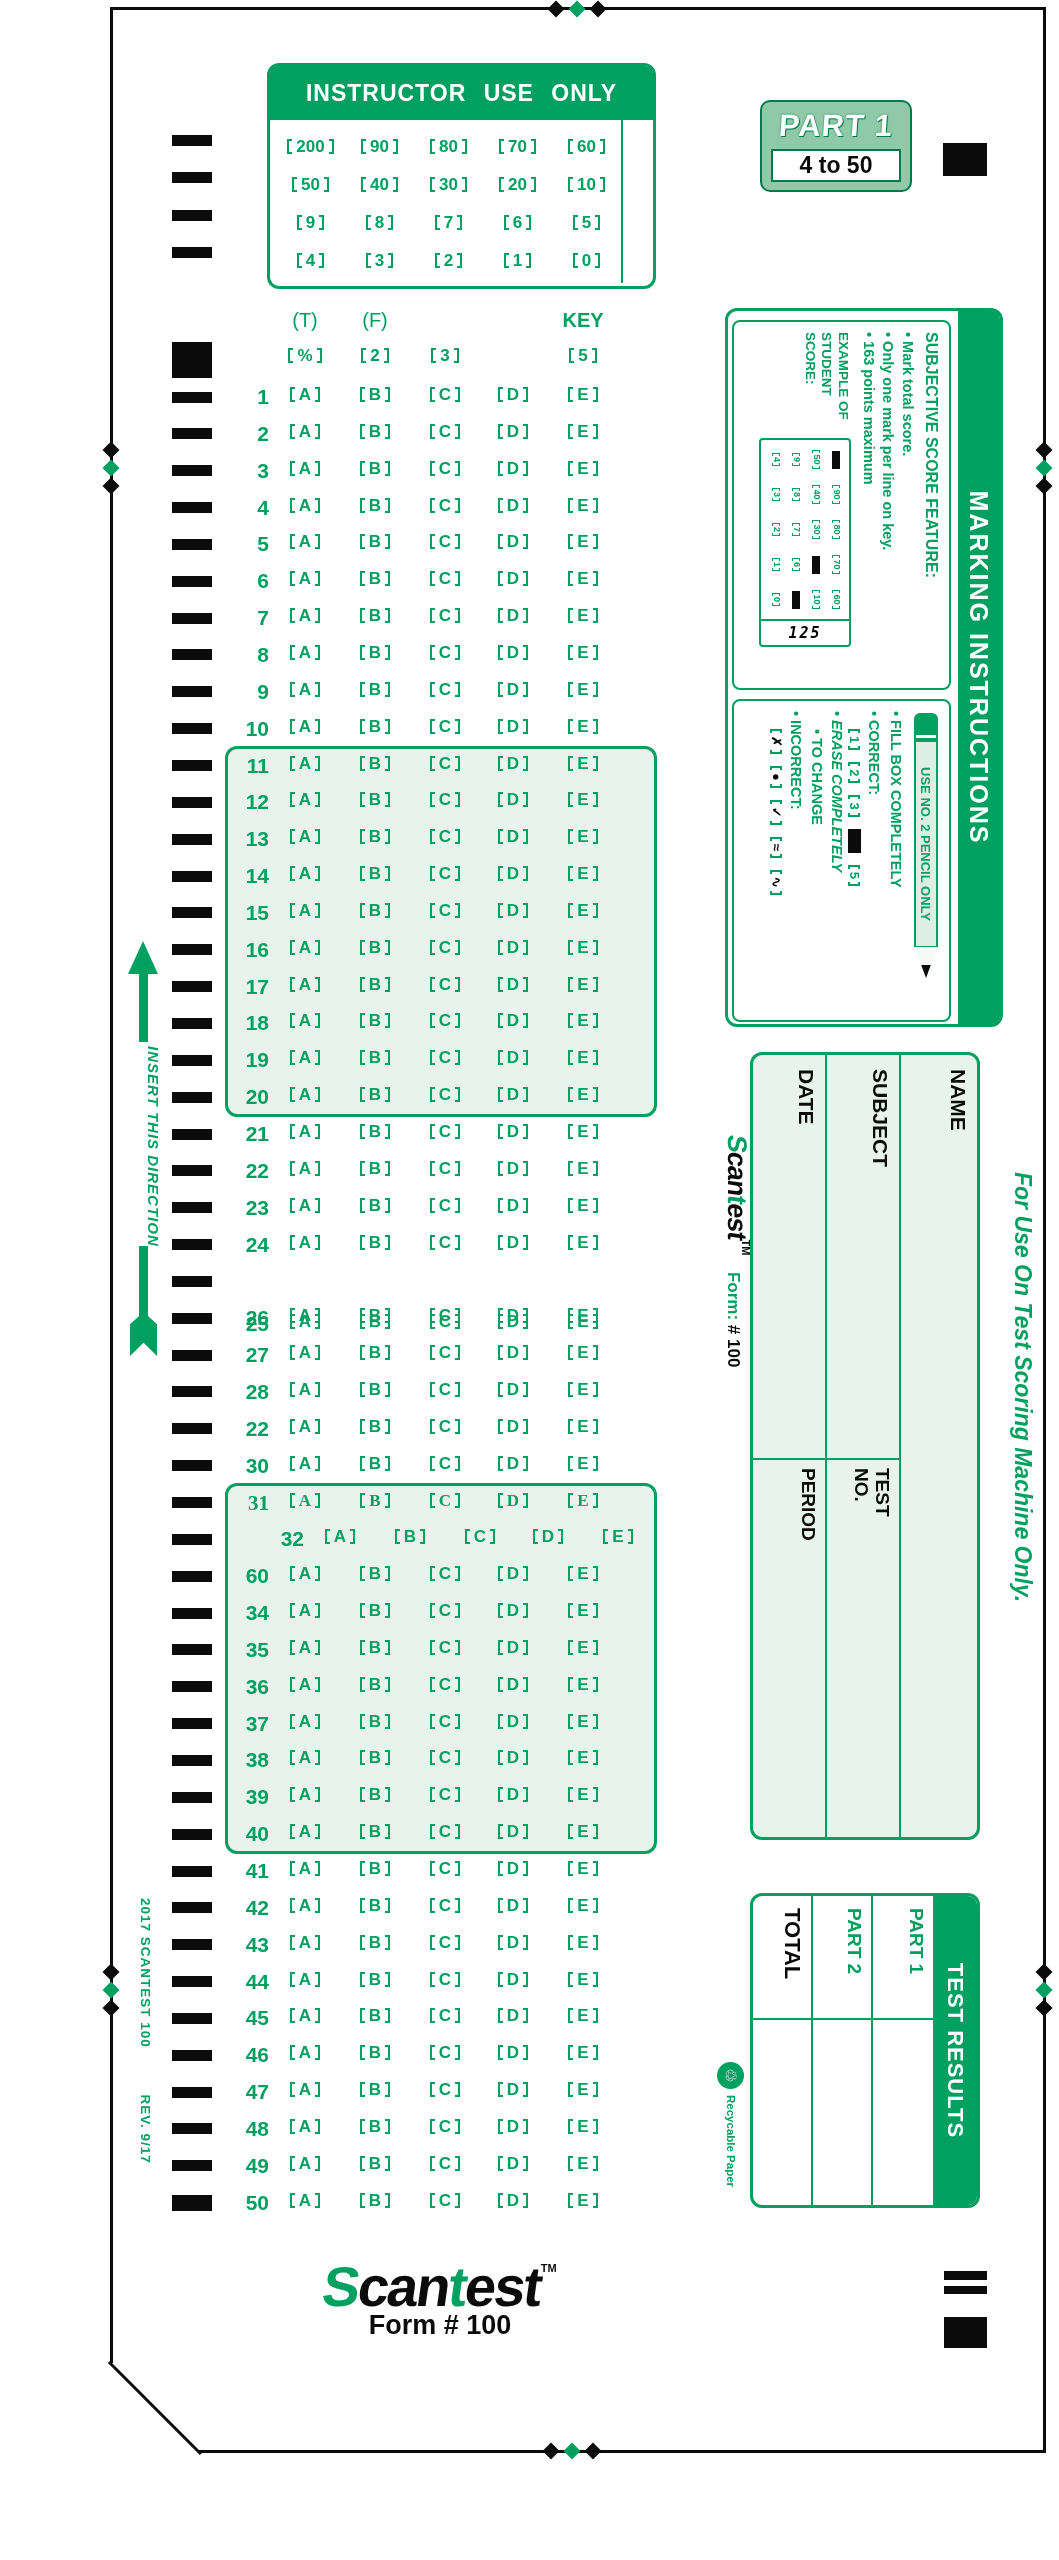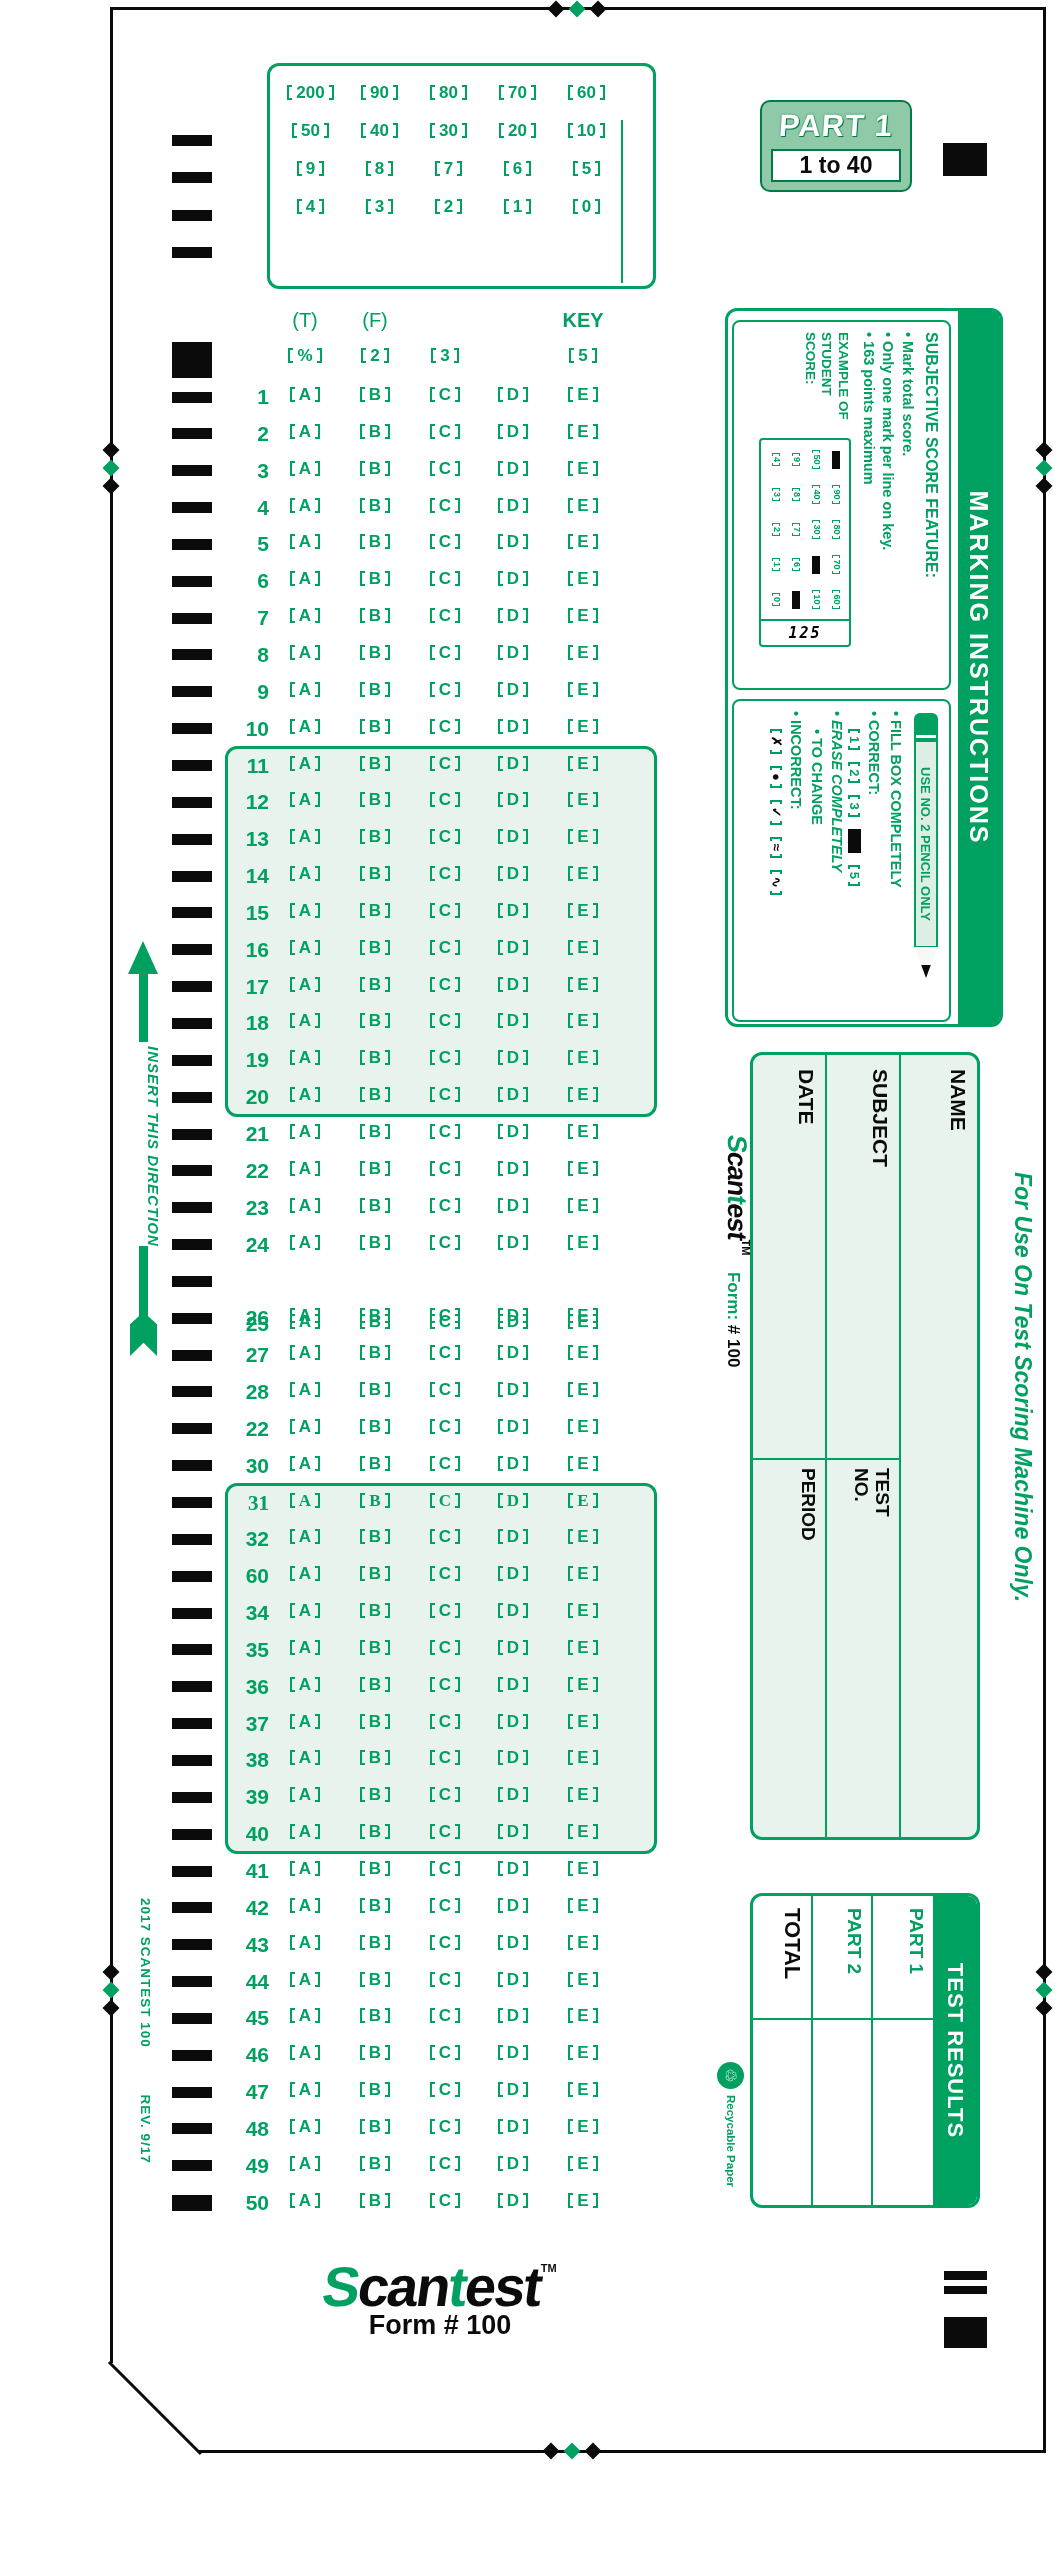--- a/index.html
+++ b/index.html
@@ -106,20 +106,21 @@
 
 <div class="sheet">
 
   <div class="line" style="left:110px;top:7px;width:936px;height:3px"></div>
   <div class="line" style="left:1043px;top:7px;width:3px;height:2446px"></div>
   <div class="line" style="left:198px;top:2450px;width:848px;height:3px"></div>
   <div class="line" style="left:110px;top:7px;width:3px;height:2356px"></div>
   <div class="line" style="left:110px;top:2361px;width:130px;height:3px;transform-origin:0 0;transform:rotate(45deg)"></div>
 
   <div class="abs ibox">
+    <div class="iband">INSTRUCTOR USE ONLY</div>
     <div style="position:relative;padding-top:7px" id="instructor-grid">
         <div class="irow">
           <div class="icell">
             <span class="bub">
               <i class="bk l"></i>
               <b>200</b>
               <i class="bk r"></i>
             </span>
           </div>
           <div class="icell">
@@ -261,21 +262,21 @@
               <i class="bk r"></i>
             </span>
           </div>
         </div>
       </div>
     <div style="position:absolute;left:351px;top:54px;bottom:3px;border-left:2.5px solid var(--g)"></div>
   </div>
 
   <div class="abs badge">
     <div class="t">PART 1</div>
-    <div class="r">1 to 40</div>
+    <div class="r">4 to 50</div>
   </div>
   <div class="line" style="left:943px;top:143px;width:44px;height:33px"></div>
 
   <div class="keyhdr" style="left:275px;top:309px">(T)</div>
   <div class="keyhdr" style="left:345px;top:309px">(F)</div>
   <div class="keyhdr b" style="left:553px;top:309px">KEY</div>
   <div id="key-row">
       <div style="position: absolute; left: 278px; top: 348px; width: 54px; display: flex; justify-content: center;">
         <span class="bub">
           <i class="bk l"></i>
@@ -1482,21 +1483,21 @@
           </span>
         </div>
         <div class="cell" style="left: 331px;">
           <span class="bub">
             <i class="bk l"></i>
             <b>E</b>
             <i class="bk r"></i>
           </span>
         </div>
       </div>
-      <div class="arow" style="top: 1524.35px;">
+      <div class="arow" style="top: 1524.35px; margin-left: 35px;">
         <div class="num">32</div>
         <div class="cell" style="left: 53px;">
           <span class="bub">
             <i class="bk l"></i>
             <b>A</b>
             <i class="bk r"></i>
           </span>
         </div>
         <div class="cell" style="left: 123px;">
           <span class="bub">

